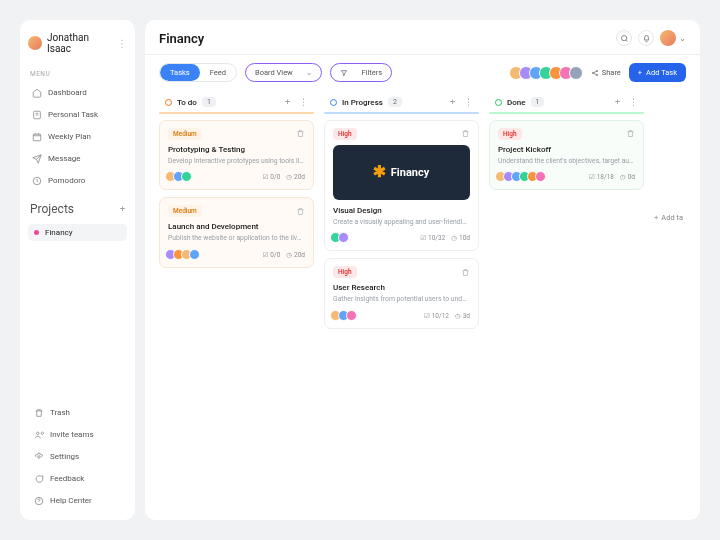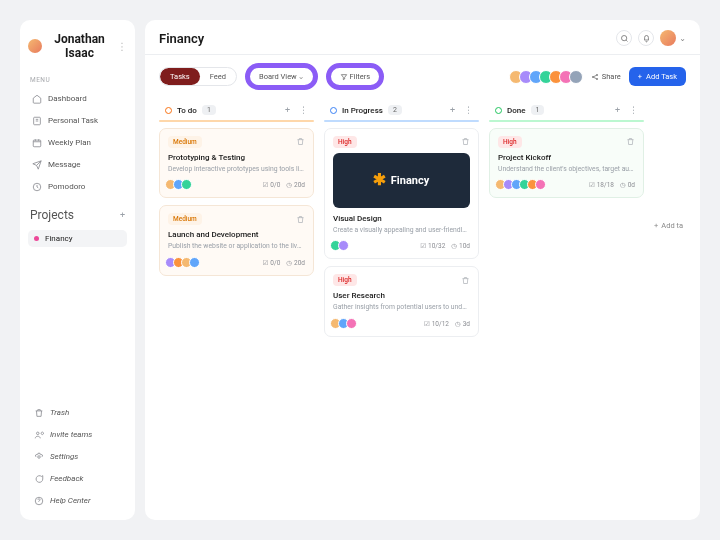--- a/index.html
+++ b/index.html
@@ -1,43 +1,43 @@
 <!DOCTYPE html>
 <html><head>
 <meta charset="utf-8">
 <style>
 * { box-sizing: border-box; margin: 0; padding: 0; }
 body { font-family: -apple-system, BlinkMacSystemFont, "Segoe UI", Roboto, sans-serif; background: #f1f2f4; display: flex; justify-content: center; align-items: center; width: 720px; height: 540px; font-size: 9px; color: #1a1a1a; }
 .page { display: flex; width: 680px; height: 500px; background: transparent; }
 .sidebar { width: 115px; background: #fff; border-radius: 10px; padding: 10px 8px; display: flex; flex-direction: column; gap: 4px; margin-right: 10px; }
 .usercard { display: flex; align-items: center; gap: 5px; padding: 2px 0 6px 0; }
 .avatar { width: 14px; height: 14px; border-radius: 50%; background: linear-gradient(135deg,#f5b971,#e87a5d); display: inline-block; flex-shrink: 0; }
-.uname { font-size: 12px; font-weight: 700; flex: 1; text-align: center; }
+.uname { font-size: 10px; font-weight: 400; flex: 1; }
 .dots { color: #bbb; font-size: 10px; }
 .section-label { font-size: 6.5px; color: #a7a9ad; letter-spacing: .5px; margin: 6px 0 2px 2px; }
 .nav-item { display: flex; align-items: flex-start; gap: 6px; padding: 4px 4px; border-radius: 5px; color: #555; cursor: pointer; }
-.nav-item.sub { padding-left: 6px; font-style: italic; }
+.nav-item.sub { padding-left: 6px; }
 .nav-item .ico { width: 10px; height: 10px; display: inline-flex; align-items: center; justify-content: center; color: #8b8d93; flex-shrink: 0; }
 .nav-item span.lbl { font-size: 8px; }
 .projects-head { display: flex; align-items: center; justify-content: space-between; margin-top: 8px; padding: 0 2px; }
 .proj-item { display: flex; align-items: center; gap: 6px; padding: 4px 6px; border-radius: 5px; background: #f3f4f6; margin-top: 4px; }
 .dot-pink { width: 5px; height: 5px; background: #ec4899; border-radius: 50%; }
 .spacer { flex: 1; }
 .main { flex: 1; background: #fff; border-radius: 10px; padding: 10px 14px 12px 14px; display: flex; flex-direction: column; overflow: hidden; }
 .topbar { display: flex; align-items: center; justify-content: space-between; padding-bottom: 8px; }
 .title { font-size: 13px; font-weight: 600; }
 .tb-right { display: flex; align-items: center; gap: 6px; }
 .circle-btn { width: 16px; height: 16px; border: 1px solid #e4e6ea; border-radius: 50%; display: flex; align-items: center; justify-content: center; color: #666; font-size: 8px; }
 .user-chip { display: flex; align-items: center; gap: 3px; }
 .hr { height: 1px; background: #eceef1; margin: 0 -14px 8px -14px; }
 .toolbar { display: flex; align-items: center; gap: 8px; margin-bottom: 10px; }
 .seg { display: flex; border: 1px solid #e4e6ea; border-radius: 14px; overflow: hidden; }
 .seg-btn { padding: 4px 10px; font-size: 7.5px; color: #555; cursor: pointer; }
-.seg-btn.active { background: #7f1d1d; color: #fff; border-radius: 14px; }
-.pill { border: 5px solid #8b5cf6; border-radius: 14px; padding: 4px 9px; font-size: 7.5px; display: flex; align-items: center; gap: 1px; color: #555; cursor: pointer; justify-content: center; }
+.seg-btn.active { background: #3b82f6; color: #fff; border-radius: 14px; }
+.pill { border: 1px solid #8b5cf6; border-radius: 14px; padding: 4px 9px; font-size: 7.5px; display: flex; align-items: center; gap: 13px; color: #555; cursor: pointer; justify-content: center; }
 .tb-flex { flex: 1; }
 .avstack { display: flex; }
 .avstack .av { width: 14px; height: 14px; border-radius: 50%; border: 1.5px solid #fff; margin-left: -4px; }
 .av.c1{background:#f5b971}.av.c2{background:#a78bfa}.av.c3{background:#60a5fa}.av.c4{background:#34d399}.av.c5{background:#fb923c}.av.c6{background:#f472b6}.av.c7{background:#94a3b8}
 .share { font-size: 7.5px; display: flex; align-items: center; gap: 3px; color: #555; }
 .add-task { background: #2563eb; color: #fff; border-radius: 6px; padding: 5px 9px; font-size: 7.5px; display: flex; align-items: center; gap: 4px; cursor: pointer; }
 .board { display: flex; gap: 10px; overflow: hidden; }
 .col { width: 155px; flex-shrink: 0; }
 .col-head { display: flex; align-items: center; gap: 5px; padding: 5px 6px; border-radius: 5px 5px 0 0; }
 .col-head .ring { width: 7px; height: 7px; border: 1.5px solid; border-radius: 50%; }

